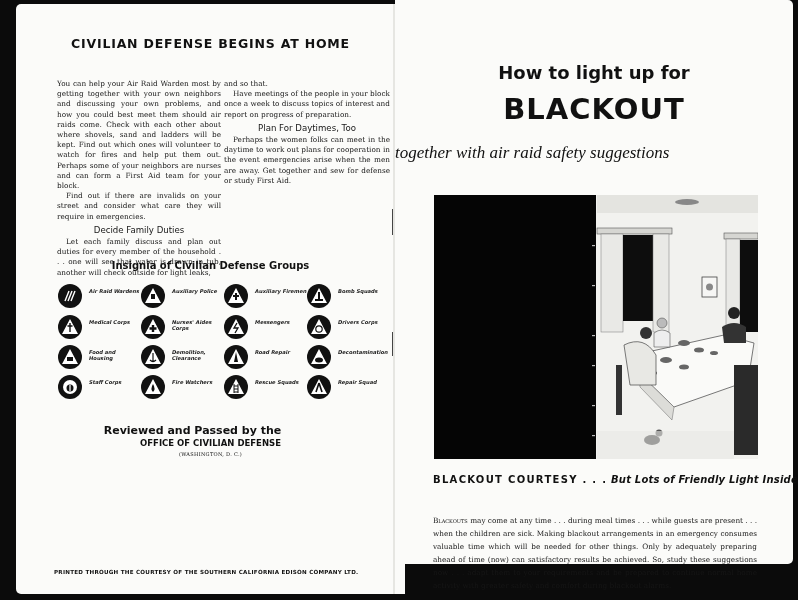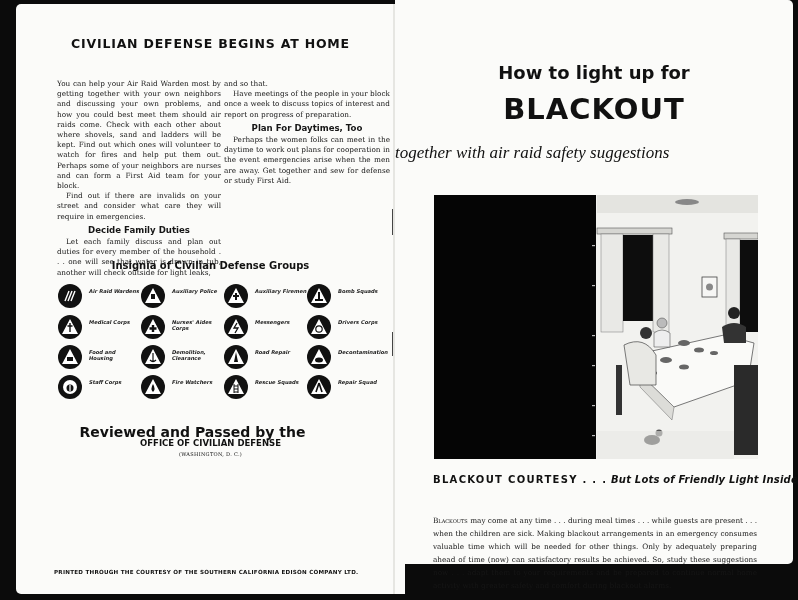--- a/index.html
+++ b/index.html
@@ -8,30 +8,30 @@
   .page.left{left:4px;top:4px;width:389px;height:590px;border-radius:5px 0 0 5px;margin-left:12px;}
   .page.right{left:395px;top:0;width:398px;height:564px;border-radius:0 5px 5px 0;}
   .spine{position:absolute;left:393px;top:4px;width:2px;height:590px;background:#e6e6e2;}
   .spine-mark{position:absolute;left:-1px;width:1px;background:#444;}
   .abs{position:absolute;}
   .h1{left:0;width:389px;top:32px;text-align:center;font-family:"DejaVu Sans",sans-serif;font-weight:bold;font-size:12.5px;letter-spacing:0.8px;}
   .h1sub{left:0;width:389px;top:48px;text-align:center;font-family:"Liberation Serif",serif;font-style:italic;font-size:16.5px;}
   .col{font-family:"DejaVu Serif",serif;font-size:7.3px;line-height:10.2px;text-align:justify;color:#161616;}
   .col p{margin:0;text-indent:9px;}
   .col p.noind{text-indent:0;}
-  .col h3{margin:3px 0 2px 0;text-align:center;font-family:"DejaVu Sans",sans-serif;font-size:8.6px;font-weight:bold;}
+  .col h3{margin:3px 0 2px 0;text-align:center;font-family:"DejaVu Sans",sans-serif;font-size:8.6px;font-weight:normal;}
   .col1{left:41px;top:75px;width:164px;}
   .col2{left:208px;top:75px;width:166px;}
   .insignia-title{left:0;width:389px;top:256px;text-align:center;font-family:"DejaVu Sans",sans-serif;font-weight:bold;font-size:10px;}
   .ins-grid{left:42px;top:280px;width:340px;}
   .ins-item{position:absolute;width:82px;height:26px;}
   .ins-badge{position:absolute;left:0;top:0;width:24px;height:24px;border-radius:50%;background:#111;}
   .ins-badge svg{position:absolute;left:0;top:0;}
   .ins-label{position:absolute;left:31px;top:4px;width:52px;font-family:"DejaVu Sans",sans-serif;font-style:italic;font-weight:bold;font-size:5.2px;line-height:6.2px;color:#222;}
-  .rev1{left:0;width:353px;top:420px;text-align:center;font-family:"DejaVu Sans",sans-serif;font-weight:bold;font-size:14px;}
+  .rev1{left:0;width:353px;top:420px;text-align:center;font-family:"DejaVu Sans",sans-serif;font-weight:bold;font-size:11px;}
   .rev2{left:0;width:389px;top:434px;text-align:center;font-family:"DejaVu Sans",sans-serif;font-weight:bold;font-size:8.5px;}
   .rev3{left:0;width:389px;top:447px;text-align:center;font-family:"DejaVu Serif",serif;font-size:5px;letter-spacing:0.3px;}
   .printed{left:38px;top:565px;font-family:"DejaVu Sans",sans-serif;font-weight:bold;font-size:5.6px;letter-spacing:0.25px;}
   .rtitle1{left:0;width:398px;top:62px;text-align:center;font-family:"DejaVu Sans",sans-serif;font-weight:bold;font-size:18px;}
   .rtitle2{left:0;width:398px;top:92px;text-align:center;font-family:"DejaVu Sans",sans-serif;font-weight:bold;font-size:29px;letter-spacing:1px;}
   .rsub{left:0;width:398px;top:143px;font-family:"Liberation Serif",serif;font-style:italic;font-size:17px;}
   .illus{left:39px;top:195px;width:324px;height:264px;background:#f2f2ef;overflow:hidden;}
   .dark-panel{position:absolute;left:0;top:0;width:162px;height:264px;background:#050505;}
   .outside-title{left:38px;top:474px;font-family:"DejaVu Sans",sans-serif;font-weight:bold;font-size:10px;letter-spacing:1.3px;white-space:nowrap;}
   .outside-title .it{font-style:italic;letter-spacing:0.2px;}

